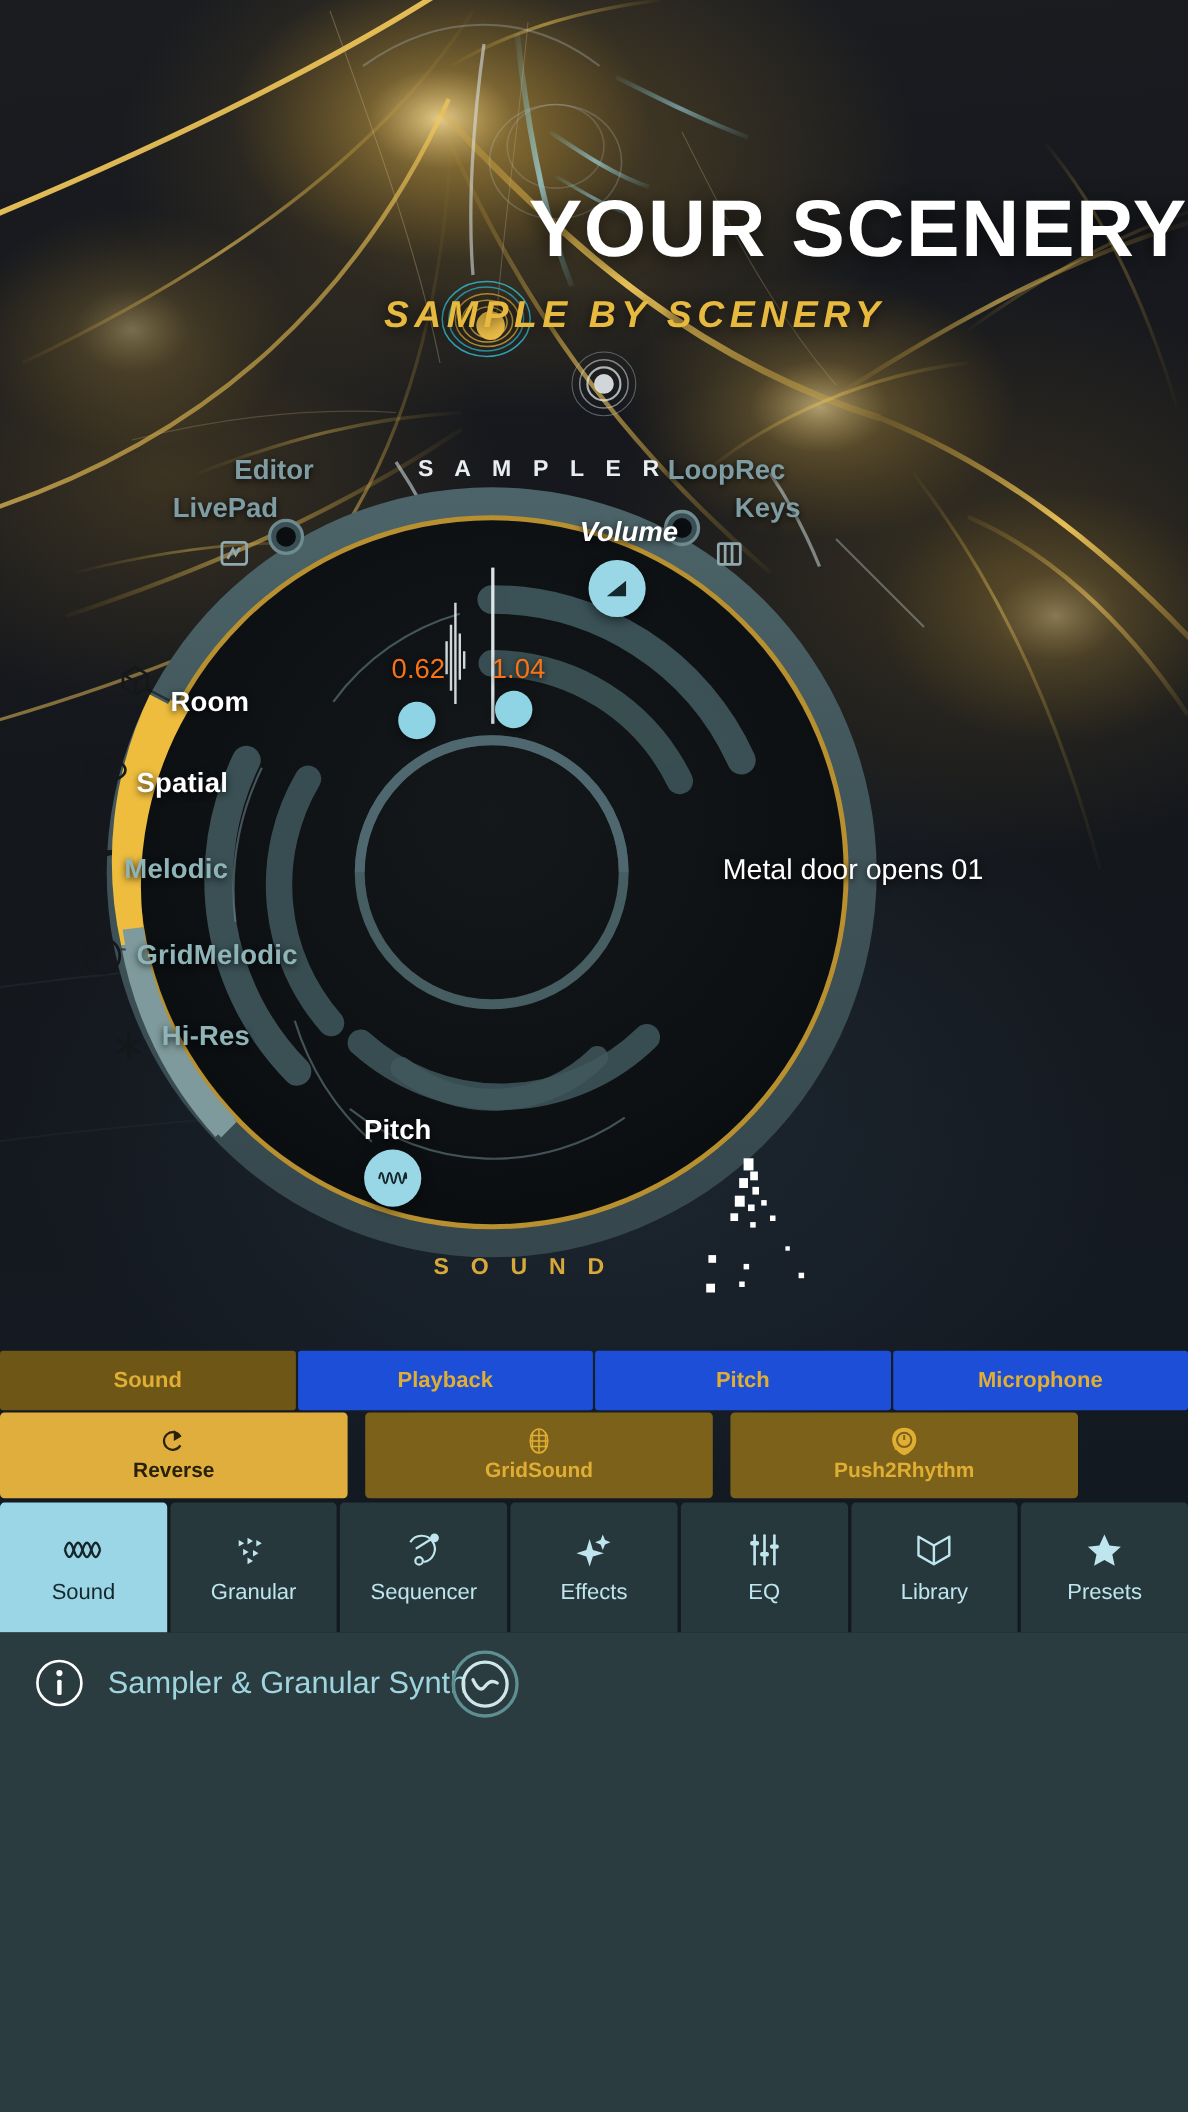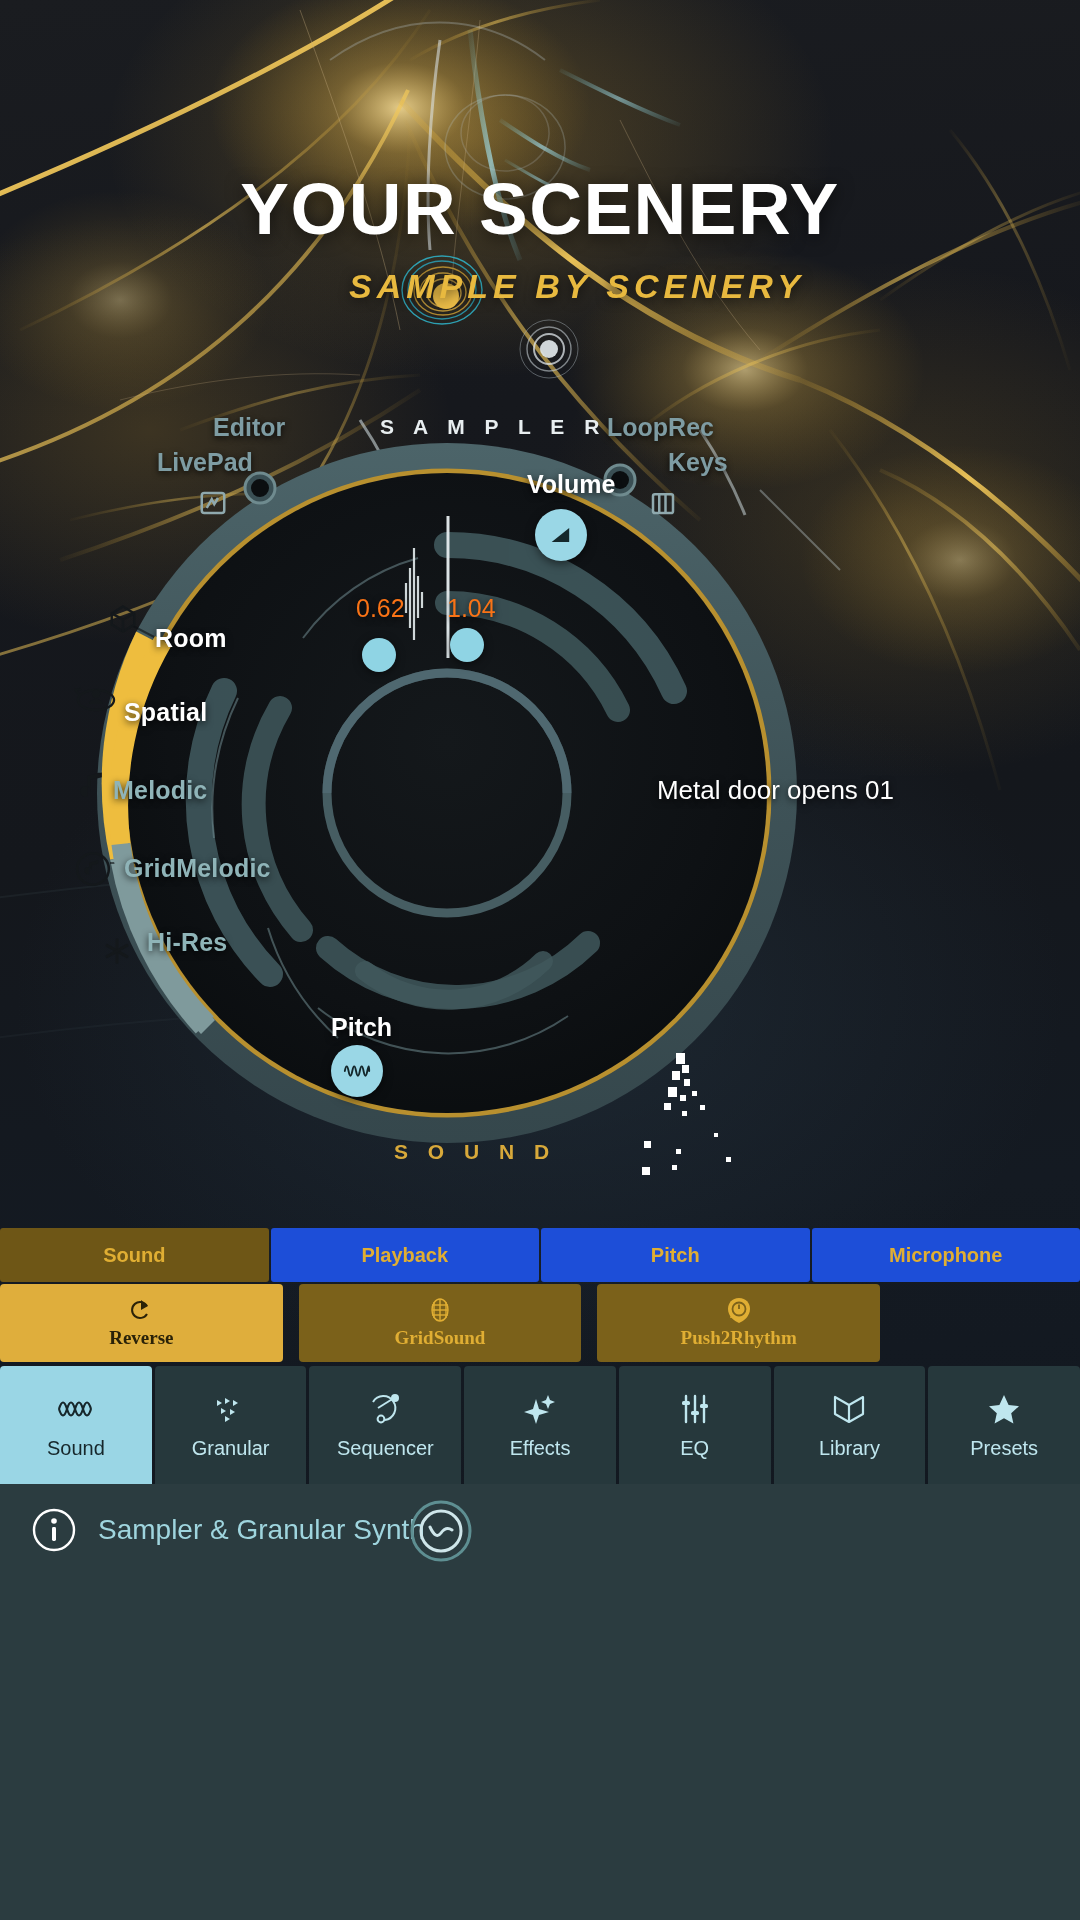--- a/index.html
+++ b/index.html
@@ -26,21 +26,21 @@
       radial-gradient(ellipse 420px 300px at 150px 430px, rgba(196,150,52,0.22), rgba(0,0,0,0) 72%),
       radial-gradient(ellipse 500px 360px at 900px 520px, rgba(196,150,52,0.20), rgba(0,0,0,0) 72%),
       radial-gradient(ellipse 700px 500px at 540px 1000px, rgba(40,58,72,0.45), rgba(0,0,0,0) 75%),
       linear-gradient(175deg, #1a1c20 0%, #16181d 28%, #14171c 55%, #141a22 80%, #121820 100%);
   }
   .hero svg.streaks { position:absolute; left:0; top:0; width:1080px; height:1490px; }
 
   
   .title-wrap {
     position: absolute; left: 0; top: 172px; width: 1080px;
-    text-align: center; z-index: 6;
+    text-align: right; z-index: 6;
   }
   .main-title {
     font-family: "Liberation Sans", sans-serif;
     font-size: 73px; font-weight: 700; letter-spacing: 1.5px;
     color: #ffffff; line-height: 1;
     text-shadow: 0 3px 18px rgba(0,0,0,0.65);
   }
   .sub-wrap {
     position: absolute; left: 0; top: 267px; width: 1080px;
     display: flex; align-items: center; justify-content: center; z-index: 6;
@@ -121,22 +121,22 @@
   }
   .tab-a {
     flex: 1; display: flex; align-items: center; justify-content: center;
     background: #1d4ed8; color: #e0ae33;
     font-size: 20px; font-weight: 700;
     border-radius: 3px;
   }
   .tab-a.active { background: #6e5616; }
 
   .tabrow-b {
-    position: absolute; left: 0; top: 1284px; width: 880px; height: 78px;
-    display: flex; gap: 16px; z-index: 12; font-family: Liberation Serif, serif;
+    position: absolute; left: 0; top: 1284px; width: 980px; height: 78px;
+    display: flex; gap: 16px; z-index: 12;
   }
   .tab-b {
     flex: 1; display: flex; flex-direction: column;
     align-items: center; justify-content: center; gap: 4px;
     background: #7b611a; color: #e0ae33; border-radius: 4px;
   }
   .tab-b.active { background: #dfae3c; color: #2a2208; }
   .tab-b .tb-icon { height: 26px; display:flex; align-items:center; justify-content:center; }
   .tab-b .tb-label { font-size: 19px; font-weight: 700; }
 
@@ -402,21 +402,21 @@
   <div class="outer-label" style="left:157px;top:448px;">LivePad</div>
   <div class="outer-label" style="left:607px;top:413px;">LoopRec</div>
   <div class="outer-label" style="left:668px;top:448px;">Keys</div>
 
   <div class="ring-label" style="left:155px;top:624px;">Room</div>
   <div class="ring-label" style="left:124px;top:698px;">Spatial</div>
   <div class="ring-label dim" style="left:113px;top:776px;">Melodic</div>
   <div class="ring-label dim" style="left:124px;top:854px;">GridMelodic</div>
   <div class="ring-label dim" style="left:147px;top:928px;">Hi-Res</div>
 
-  <div class="knob-label" style="left:527px;top:470px;">Volume</div>
+  <div class="knob-label" style="left:527px;top:470px;font-style:italic;">Volume</div>
   <div class="knob" style="left:535px;top:509px;">
     <svg width="28" height="28" viewBox="0 0 24 24">
       <path d="M4 18 L19 18 L19 6 Z" fill="#14272b"></path>
     </svg>
   </div>
 
   <div class="knob-label" style="left:331px;top:1013px;">Pitch</div>
   <div class="knob" style="left:331px;top:1045px;">
     <svg width="30" height="26" viewBox="0 0 32 24">
       <path d="M3 12 Q5 2 7 12 T11 12 T15 12 T19 12 T23 12 T27 12 T29 12" fill="none" stroke="#14272b" stroke-width="2" stroke-linecap="round"></path>

